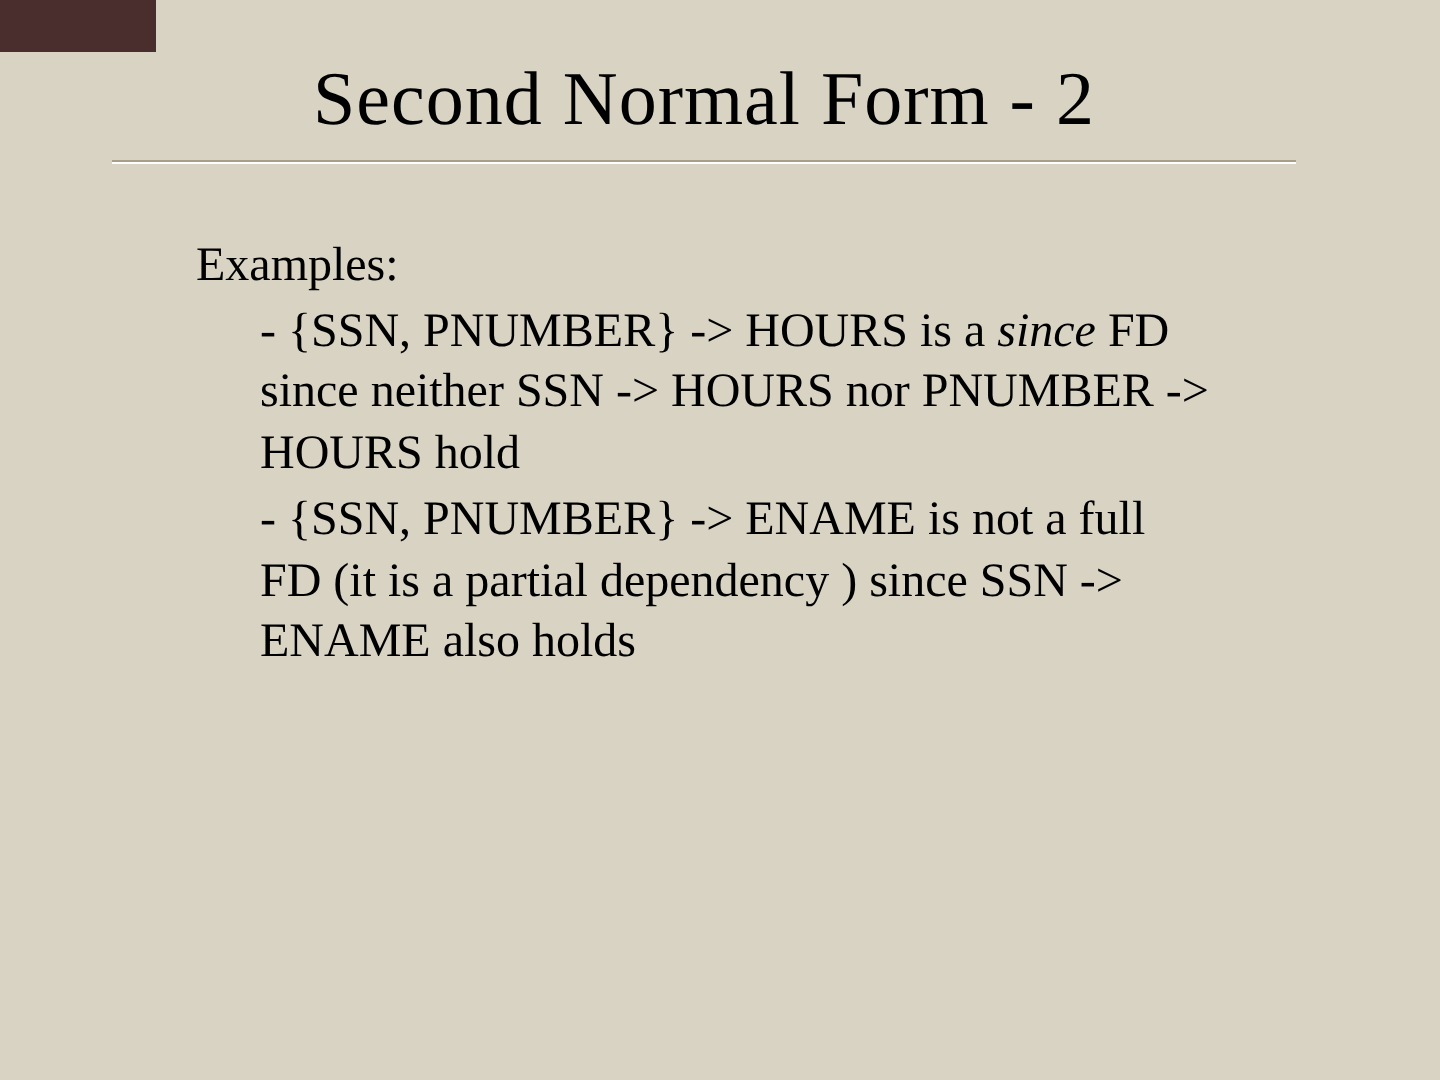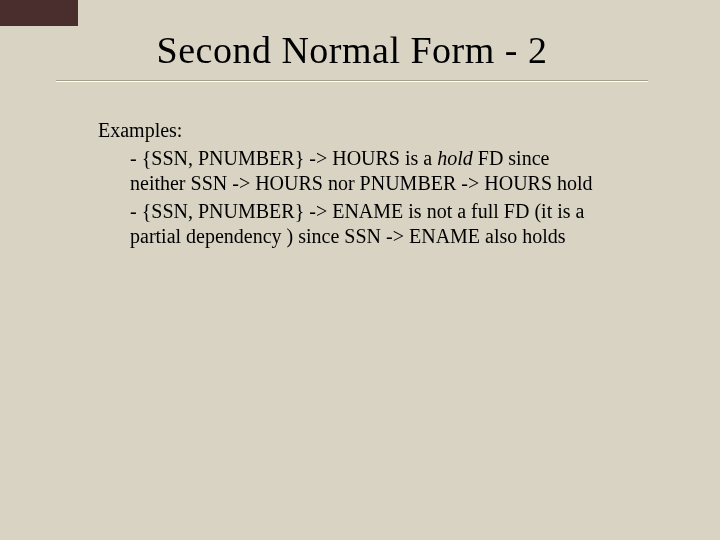--- a/index.html
+++ b/index.html
@@ -35,21 +35,21 @@
   }
   .rule {
     border: none;
     border-top: 1px solid #a89f8a;
     border-bottom: 1px solid #fff;
     margin: 0 0 28px 0;
     height: 0;
   }
   .content {
     padding: 0 42px;
-    font-size: 20px;
+    font-size: 24px;
     line-height: 1.28;
     margin-top: 36px;
   }
   .examples-label {
     margin-bottom: 2px;
   }
   .example-block {
     padding-left: 32px;
     margin-bottom: 2px;
   }
@@ -63,16 +63,16 @@
 </head>
 <body>
 
 <div class="corner-tab"></div>
 
 <div class="slide">
   <h1 class="title">Second Normal Form - 2</h1>
   <hr class="rule">
   <div class="content">
     <div class="examples-label">Examples:</div>
-    <div class="example-block"><span>- </span><span>{SSN, PNUMBER} -&gt; HOURS is a </span><em class="full">hold</em><span> FD since neither SSN -&gt; HOURS nor PNUMBER -&gt; HOURS hold</span></div>
+    <div class="example-block"><span>- </span><span>{SSN, PNUMBER} -&gt; HOURS is a </span><em class="full">since</em><span> FD since neither SSN -&gt; HOURS nor PNUMBER -&gt; HOURS hold</span></div>
     <div class="example-block"><span>- </span><span>{SSN, PNUMBER} -&gt; ENAME is </span><strong class="not">not</strong><span> a full FD (it is a partial dependency ) since SSN -&gt; ENAME also holds</span></div>
   </div>
 </div>
 
 </body></html>

